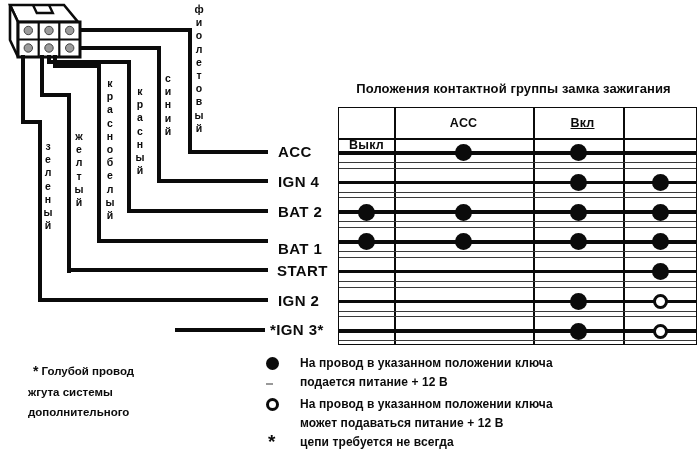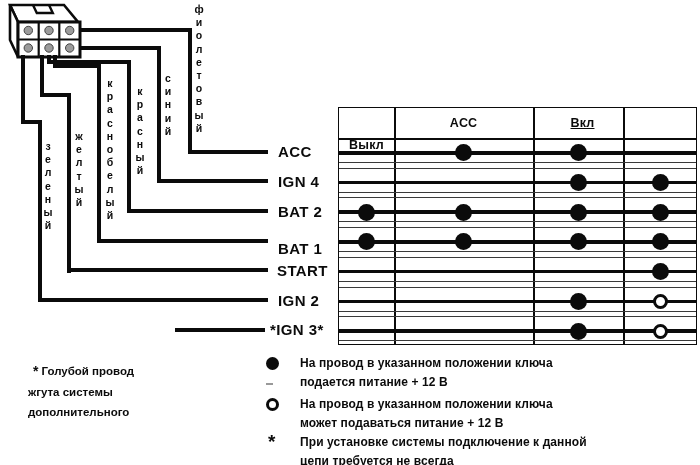--- a/index.html
+++ b/index.html
@@ -143,20 +143,21 @@
   <div class="wire" style="left:175px;top:328px;width:90px;height:4px"></div>
 
   <div class="sig" style="left:278px;top:142px">ACC</div>
   <div class="sig" style="left:278px;top:172px">IGN 4</div>
   <div class="sig" style="left:278px;top:202px">BAT 2</div>
   <div class="sig" style="left:278px;top:239px">BAT 1</div>
   <div class="sig" style="left:277px;top:261px">START</div>
   <div class="sig" style="left:278px;top:291px">IGN 2</div>
   <div class="sig" style="left:270px;top:320px">*IGN 3*</div>
 
+  <div id="title">Положения контактной группы замка зажигания</div>
 
   <div id="table">
       <div class="hdr" style="left: 0px; width: 55px; margin-top: 22px;">Выкл</div>
       <div class="hdr" style="left: 55px; width: 139px;">ACC</div>
       <div class="hdr" style="left: 194px; width: 99px; text-decoration: underline;">Вкл</div>
       <div class="thinline" style="top: 30px; height: 1.6px; background: rgb(11, 11, 11);"></div>
       <div class="divider" style="left: 55px;"></div>
       <div class="divider" style="left: 194px;"></div>
       <div class="divider" style="left: 284px;"></div>
       <div class="rowline" style="top: 43px;"></div>
@@ -223,18 +224,17 @@
       <div>На провод в указанном положении ключа</div>
       <div>может подаваться питание + 12 В</div>
     </div>
   </div>
 
   <div class="leg-item" style="top:433px">
     <div class="leg-sym">
         <span class="leg-star">*</span>
       </div>
     <div class="leg-text">
-      <div>При установке системы подключение к данной</div>
       <div>цепи требуется не всегда</div>
     </div>
   </div>
 
 </div>
 
 </body></html>

